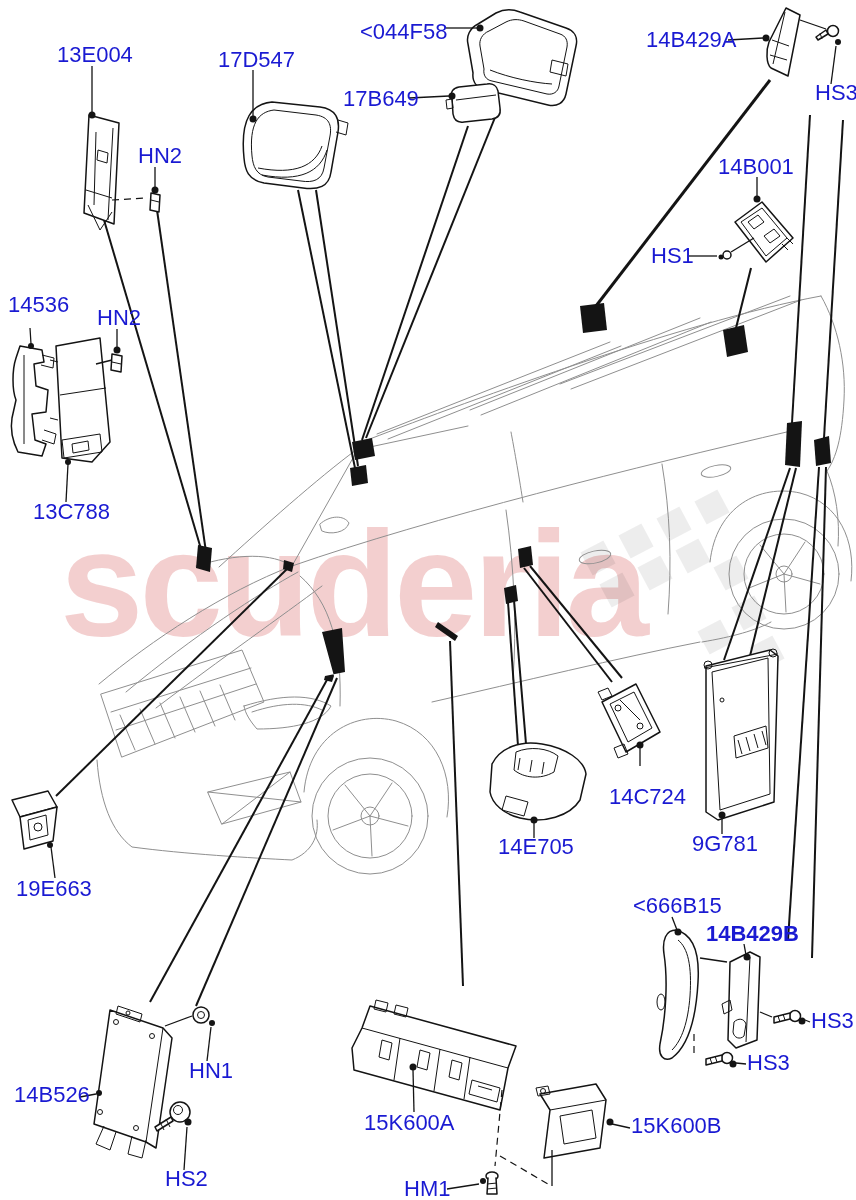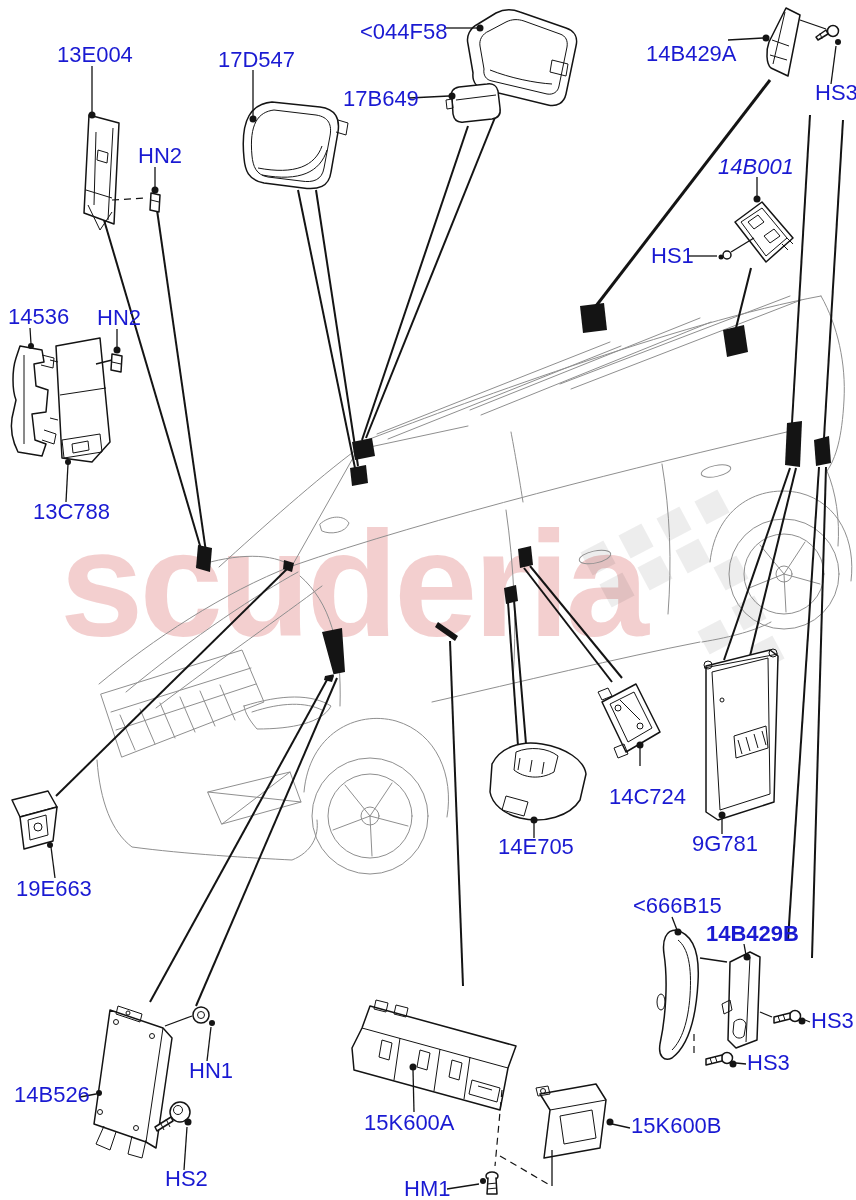--- a/index.html
+++ b/index.html
@@ -414,26 +414,26 @@
       <circle class="dot" cx="733" cy="1064" r="3.5"></circle>
       <line class="lead" x1="736" y1="1063" x2="746" y2="1064"></line>
     </g>
   </svg>
 
   <div id="label-layer">
       <div class="plabel" style="left: 57px; top: 46px;">13E004</div>
       <div class="plabel" style="left: 218px; top: 51px;">17D547</div>
       <div class="plabel" style="left: 360px; top: 23px;">&lt;044F58</div>
       <div class="plabel" style="left: 343px; top: 90px;">17B649</div>
-      <div class="plabel" style="left: 646px; top: 31px; margin-top: 14px;">14B429A</div>
+      <div class="plabel" style="left: 646px; top: 31px;">14B429A</div>
       <div class="plabel" style="left: 815px; top: 84px;">HS3</div>
-      <div class="plabel" style="left: 718px; top: 158px; font-style: italic;">14B001</div>
+      <div class="plabel" style="left: 718px; top: 158px;">14B001</div>
       <div class="plabel" style="left: 651px; top: 247px; text-align: center;">HS1</div>
       <div class="plabel" style="left: 138px; top: 147px;">HN2</div>
-      <div class="plabel" style="left: 8px; top: 308px;">14536</div>
+      <div class="plabel" style="left: 8px; top: 296px;">14536</div>
       <div class="plabel" style="left: 97px; top: 309px;">HN2</div>
       <div class="plabel" style="left: 33px; top: 503px;">13C788</div>
       <div class="plabel" style="left: 16px; top: 880px;">19E663</div>
       <div class="plabel" style="left: 14px; top: 1086px;">14B526</div>
       <div class="plabel" style="left: 189px; top: 1062px;">HN1</div>
       <div class="plabel" style="left: 165px; top: 1170px;">HS2</div>
       <div class="plabel" style="left: 364px; top: 1114px;">15K600A</div>
       <div class="plabel" style="left: 404px; top: 1180px;">HM1</div>
       <div class="plabel" style="left: 631px; top: 1117px;">15K600B</div>
       <div class="plabel" style="left: 498px; top: 838px;">14E705</div>

